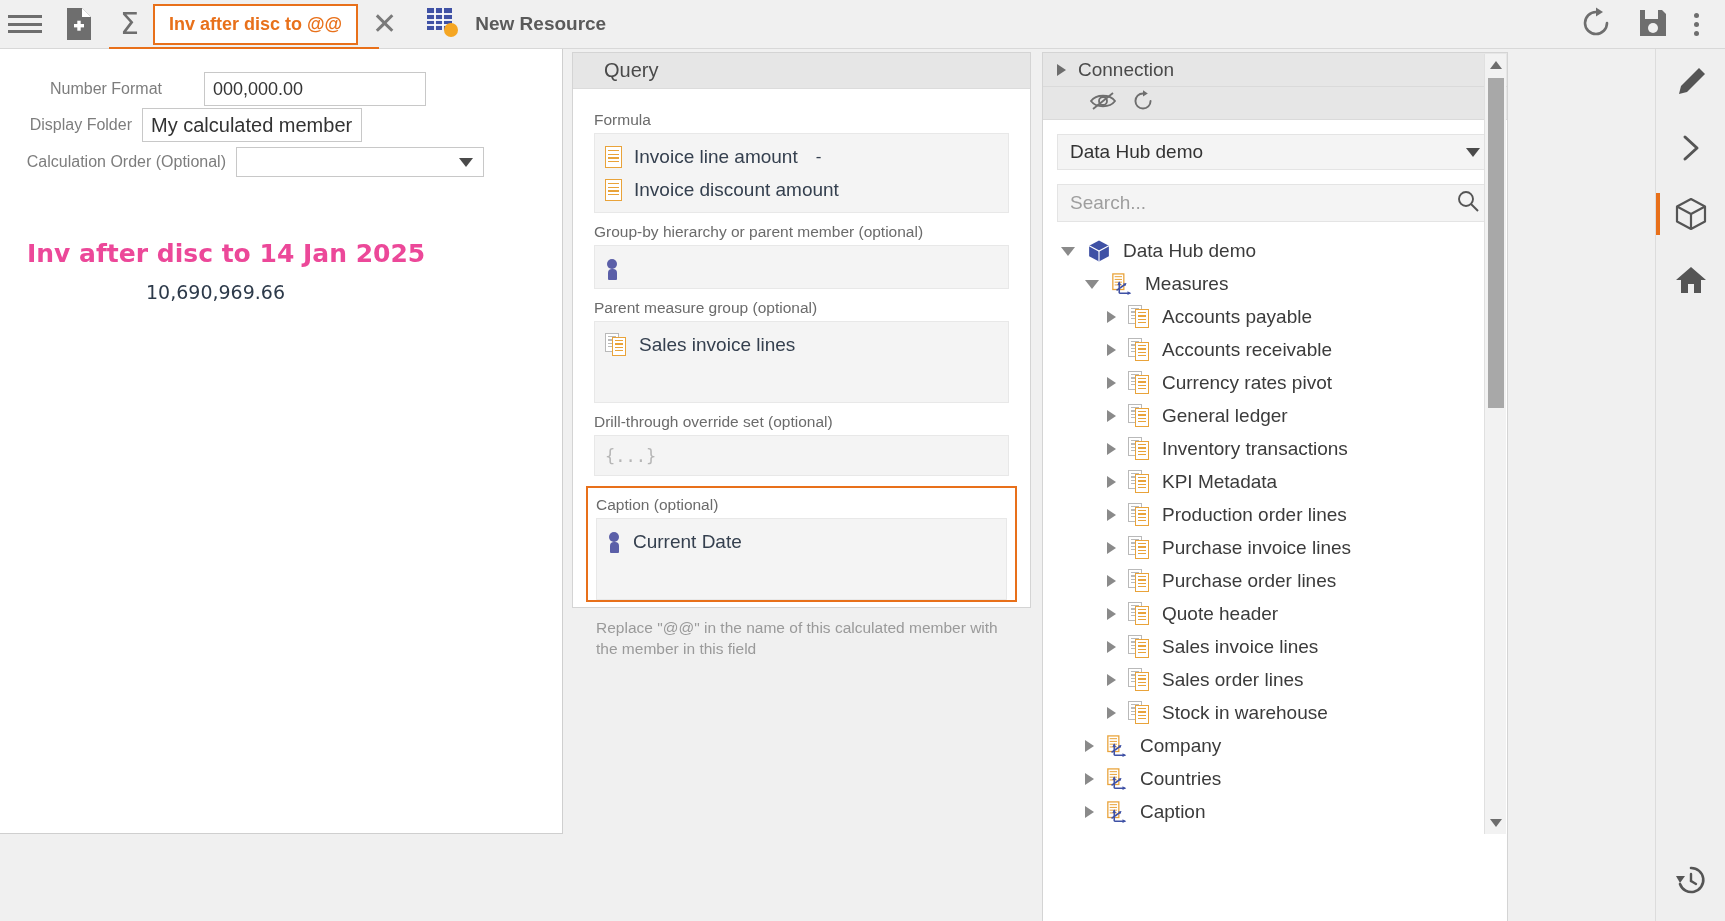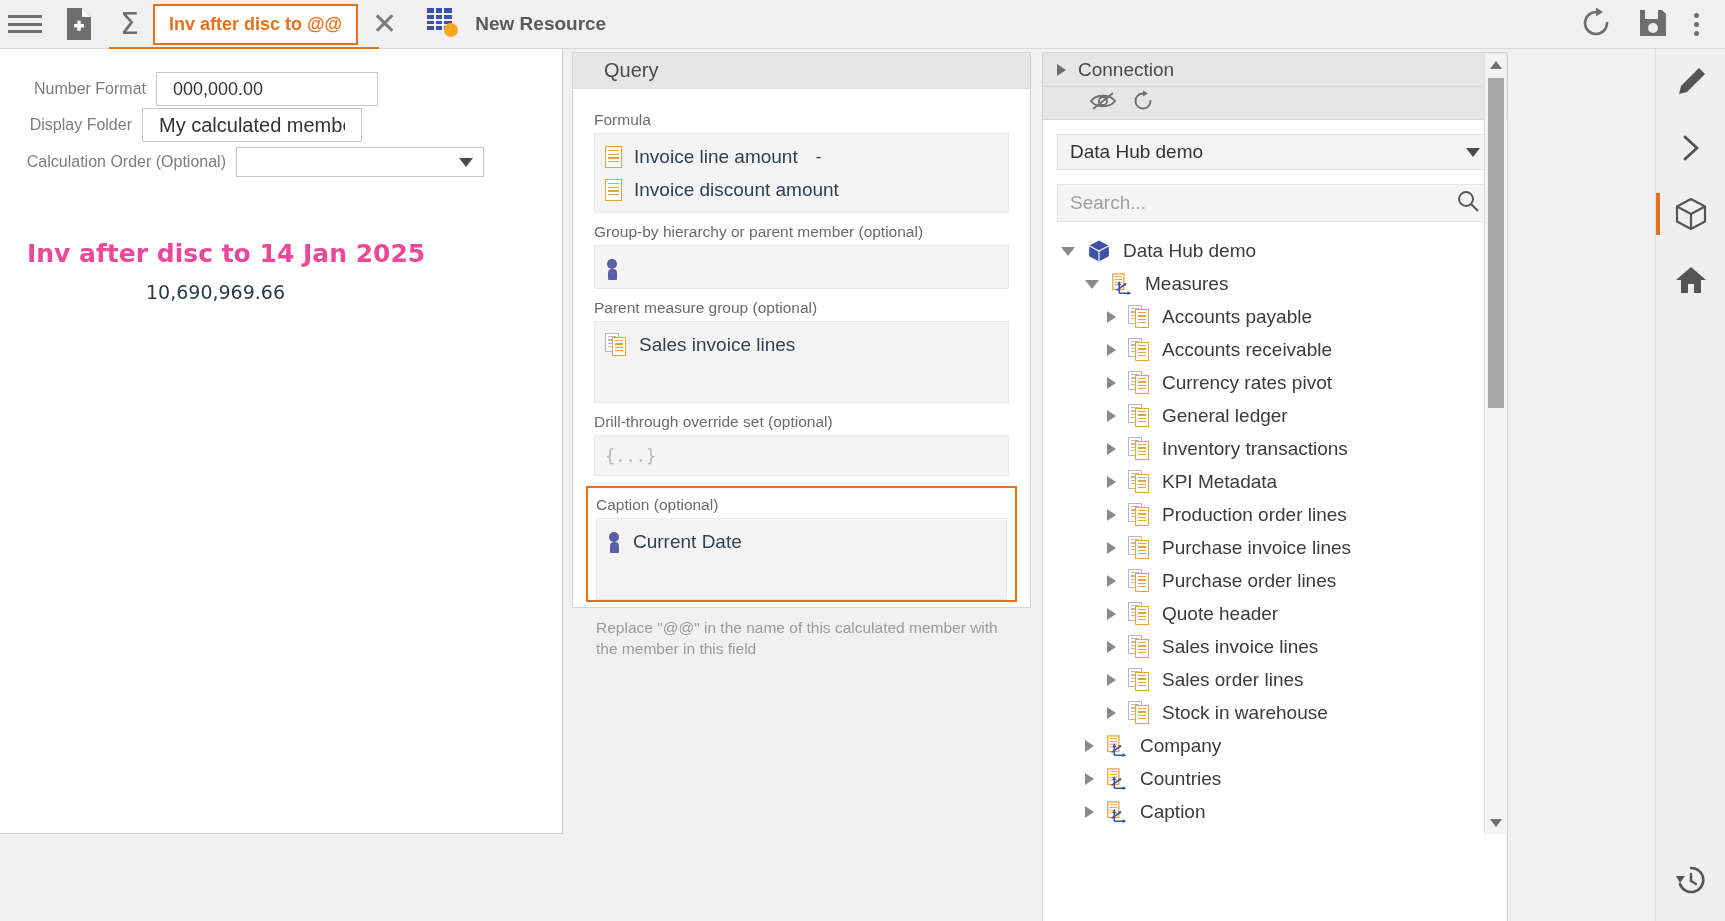--- a/index.html
+++ b/index.html
@@ -56,25 +56,25 @@
   .left-panel {
     position: absolute; left: 0; top: 49px; width: 563px; height: 785px;
     background: #ffffff;
     border-right: 1px solid #cfcfcf;
     border-bottom: 1px solid #cfcfcf;
   }
   .form-row { display: flex; align-items: center; height: 38px; }
   .form-label { font-size: 16px; color: #7d7d7d; text-align: right; white-space: nowrap; }
   .inp {
     border: 1px solid #c8c8c8; background: #fff;
-    font-size: 18px; color: #333; padding: 4px 16px;
+    font-size: 18px; color: #333; padding: 4px 8px;
     font-family: "Liberation Sans", sans-serif;
     outline: none;
   }
-  .r1 { position: absolute; left: 26px; top: 21px; }
+  .r1 { position: absolute; left: 42px; top: 21px; gap: 32px; }
   .r1 .form-label { width: 120px; }
   .r1 .inp { margin-left: 10px; width: 222px; height: 34px; }
   .r2 { position: absolute; left: 26px; top: 57px; }
   .r2 .form-label { width: 106px; }
   .r2 .inp { margin-left: 10px; width: 220px; height: 34px; font-size: 20px; }
   .r3 { position: absolute; left: 26px; top: 94px; }
   .r3 .form-label { width: 200px; }
   .select-box {
     margin-left: 10px; width: 248px; height: 30px;
     border: 1px solid #c8c8c8; background: #fff;

